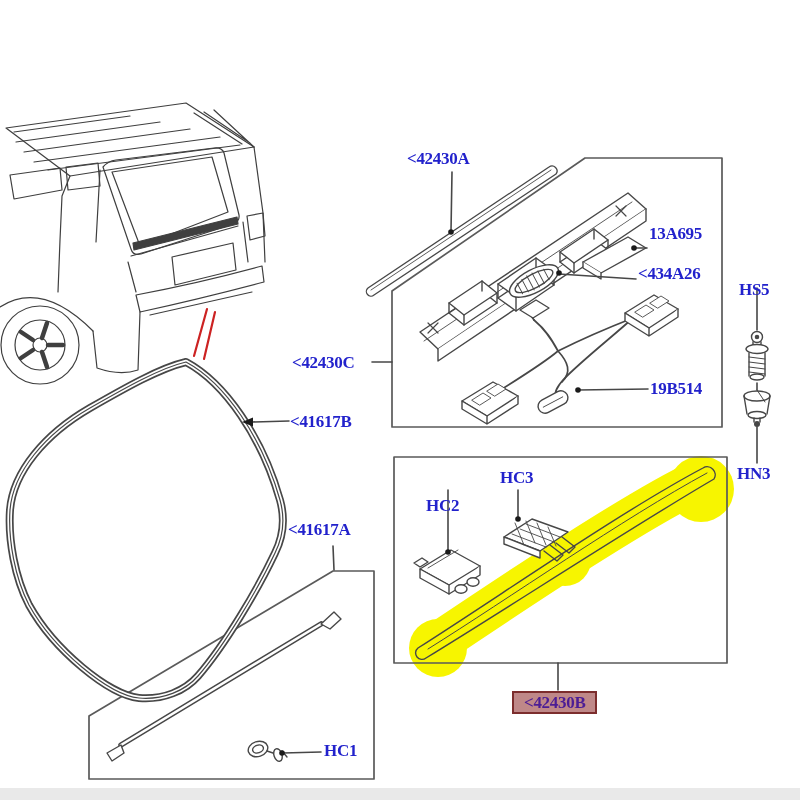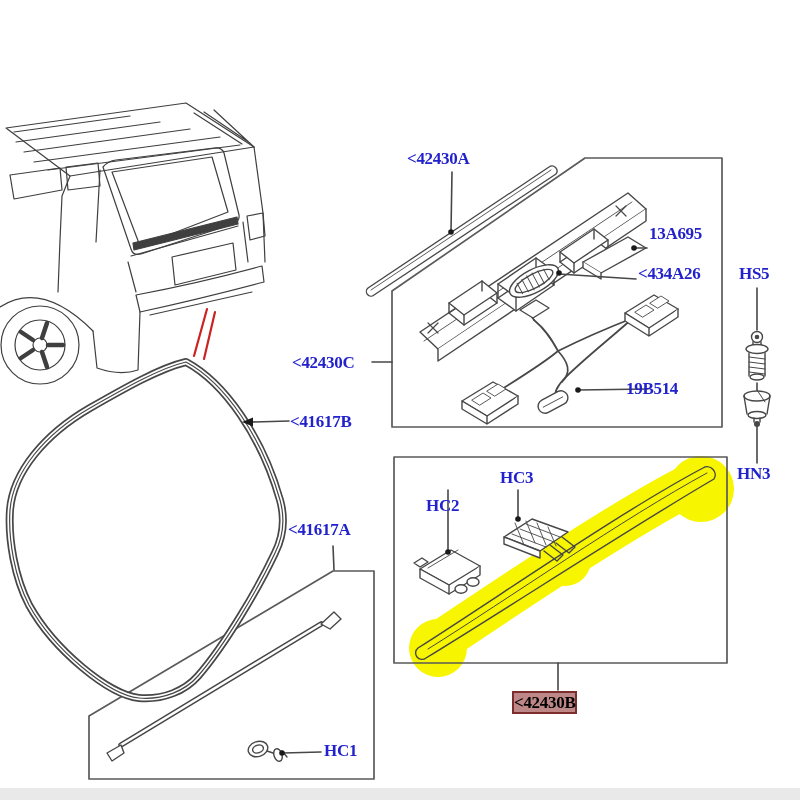--- a/index.html
+++ b/index.html
@@ -15,21 +15,21 @@
     font-family:Liberation Serif, serif;overflow:hidden;
   }
   #art{position:absolute;left:0;top:0;width:800px;height:800px;}
   .lbl{
     position:absolute;font-weight:bold;font-size:17px;line-height:19px;
     color:var(--blue);letter-spacing:-0.3px;white-space:nowrap;cursor:pointer;
     user-select:none;
   }
   .lbl.sel{
     background:var(--sel-bg);border:2px solid var(--sel-border);
-    padding:0 0;color:#000000;
+    padding:0 10px;color:#4c1d95;
   }
 </style>
 </head>
 <body>
 
 <div id="stage">
 
 <svg id="art" viewBox="0 0 800 800">
   <g fill="none" stroke="#474747" stroke-width="1.4" stroke-linecap="round" stroke-linejoin="round">
 
@@ -217,23 +217,23 @@
       <circle cx="282" cy="753" r="2.8" fill="#1a1a1a" stroke="none"></circle>
       <path d="M558 663 L558 690"></path>
       <path d="M243 796 L392 796" stroke="#d8d8d8" stroke-width="2"></path>
     </g>
   </g>
 </svg>
 
 <div class="lbl" style="left:407px;top:149px">&lt;42430A</div>
 <div class="lbl" style="left:649px;top:224px">13A695</div>
 <div class="lbl" style="left:638px;top:264px">&lt;434A26</div>
-<div class="lbl" style="left:739px;top:264px">HS5</div>
+<div class="lbl" style="left:739px;top:280px">HS5</div>
 <div class="lbl" style="left:292px;top:353px">&lt;42430C</div>
-<div class="lbl" style="left:626px;top:379px">19B514</div>
+<div class="lbl" style="left:650px;top:379px">19B514</div>
 <div class="lbl" style="left:737px;top:464px">HN3</div>
 <div class="lbl" style="left:290px;top:412px">&lt;41617B</div>
 <div class="lbl" style="left:288px;top:520px">&lt;41617A</div>
 <div class="lbl" style="left:426px;top:496px">HC2</div>
 <div class="lbl" style="left:500px;top:468px">HC3</div>
 <div class="lbl" style="left:324px;top:741px">HC1</div>
 <div class="lbl sel" style="left:512px;top:691px">&lt;42430B</div>
 
 </div>
 

